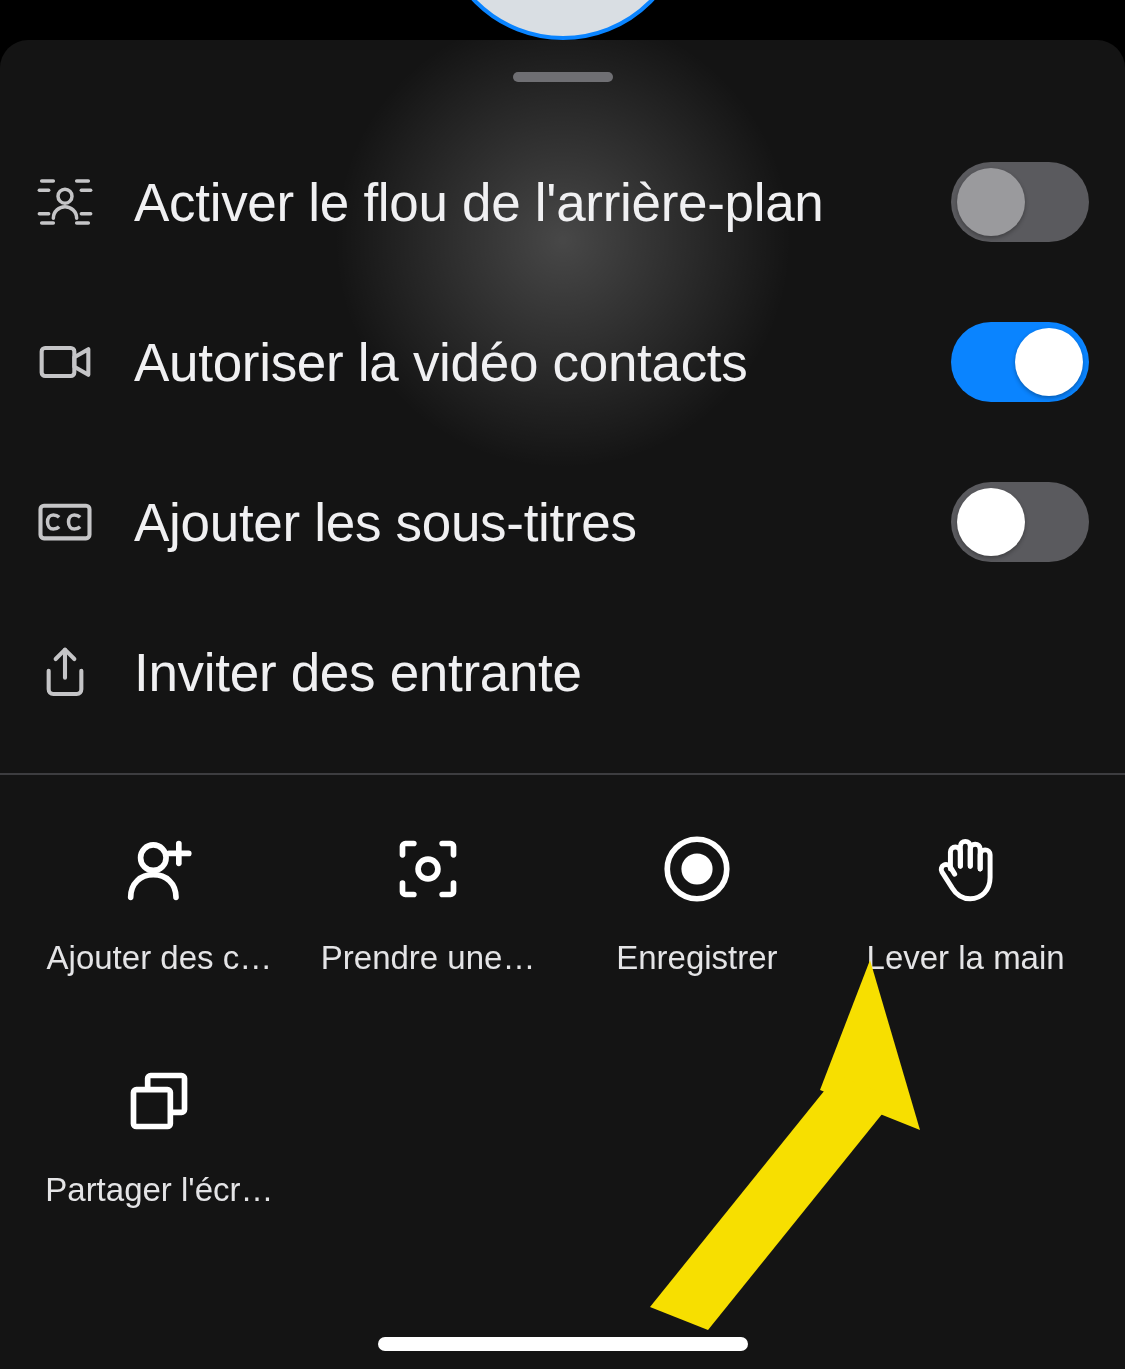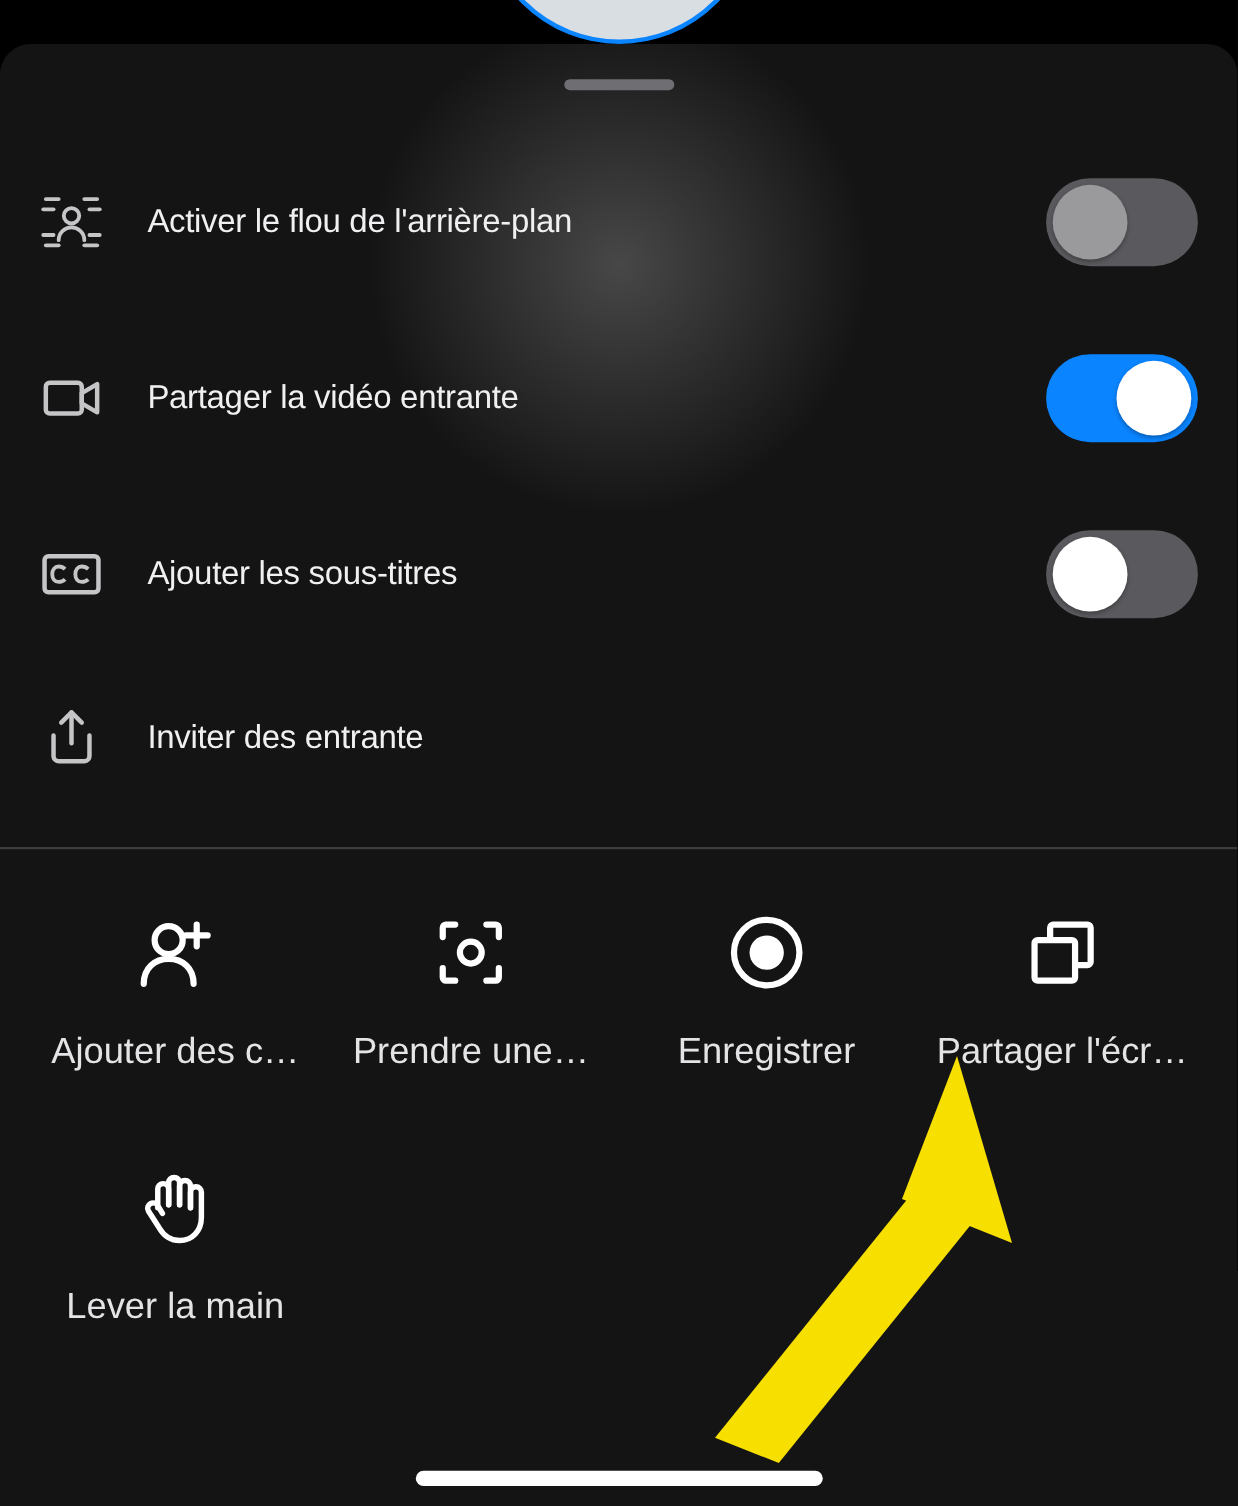--- a/index.html
+++ b/index.html
@@ -73,21 +73,21 @@
   .row .icon {
     width: 58px;
     height: 58px;
     display: flex;
     align-items: center;
     justify-content: center;
     flex-shrink: 0;
     color: #c5c5c7;
   }
   .row .label {
-    font-size: 30px;
+    font-size: 53px;
     font-weight: 500;
     color: #f0f0f2;
     flex: 1;
     letter-spacing: -0.3px;
   }
   .row .toggle {
     flex-shrink: 0;
   }
 
   
@@ -208,21 +208,21 @@
         </div>
     </div>
 
     <div class="row">
       <span class="icon">
         <svg viewBox="0 0 48 48" width="56" height="56" stroke="#c5c5c7" stroke-width="3.5" fill="none" stroke-linejoin="round" stroke-linecap="round">
           <rect x="4" y="12" width="28" height="24" rx="3"></rect>
           <path d="M32 20l12-7v22l-12-7z"></path>
         </svg>
       </span>
-      <span class="label">Partager la vidéo entrante</span>
+      <span class="label">Autoriser la vidéo contacts</span>
       <div class="toggle on">
           <div class="knob"></div>
         </div>
     </div>
 
     <div class="row">
       <span class="icon">
         <svg viewBox="0 0 48 48" width="56" height="56" stroke="#c5c5c7" stroke-width="3.5" fill="none">
           <rect x="3" y="10" width="42" height="28" rx="3"></rect>
           <path d="M19 20c-1.5-1.5-3.5-2-5-2-3 0-5 2.5-5 6s2 6 5 6c1.5 0 3.5-.5 5-2" stroke-width="3"></path>
@@ -282,38 +282,38 @@
         <svg viewBox="0 0 48 48" width="68" height="68" fill="none">
           <circle cx="24" cy="24" r="21" stroke="#fff" stroke-width="4"></circle>
           <circle cx="24" cy="24" r="11" fill="#fff"></circle>
         </svg>
       </span>
       <span class="caption">Enregistrer</span>
     </div>
 
     <div class="grid-item">
       <span class="glyph">
-        <svg viewBox="0 0 48 48" width="68" height="68" stroke="#fff" stroke-width="4" fill="none" stroke-linejoin="round">
-          <rect x="6" y="16" width="26" height="26" rx="2"></rect>
-          <path d="M16 16V8c0-1 1-2 2-2h22c1 0 2 1 2 2v22c0 1-1 2-2 2h-8"></path>
-        </svg>
-      </span>
-      <span class="caption">Partager l'écr…</span>
-    </div>
-
-    <div class="grid-item">
-      <span class="glyph">
         <svg viewBox="0 0 48 48" width="68" height="68" stroke="#fff" stroke-width="3.5" fill="none" stroke-linecap="round" stroke-linejoin="round">
           <path d="M13 24V12c0-2 1.5-3.5 3.5-3.5S20 10 20 12v10"></path>
           <path d="M20 22V8c0-2 1.5-3.5 3.5-3.5S27 6 27 8v14"></path>
           <path d="M27 22V10c0-2 1.5-3.5 3.5-3.5S34 8 34 10v14"></path>
           <path d="M34 24V14c0-2 1.5-3.5 3.5-3.5S41 12 41 14v16c0 9-6 15-14 15-6 0-10-3-13-8l-7-11c-1-1.6-.4-3.8 1.3-4.7 1.7-.9 3.8-.3 4.7 1.3l3 5"></path>
         </svg>
       </span>
       <span class="caption">Lever la main</span>
+    </div>
+
+    <div class="grid-item">
+      <span class="glyph">
+        <svg viewBox="0 0 48 48" width="68" height="68" stroke="#fff" stroke-width="4" fill="none" stroke-linejoin="round">
+          <rect x="6" y="16" width="26" height="26" rx="2"></rect>
+          <path d="M16 16V8c0-1 1-2 2-2h22c1 0 2 1 2 2v22c0 1-1 2-2 2h-8"></path>
+        </svg>
+      </span>
+      <span class="caption">Partager l'écr…</span>
     </div>
 
   </div>
 
   <div class="home-indicator"></div>
 </div>
 
 <svg class="annotation-arrow" style="left:620px; top:960px;" width="310" height="370" viewBox="0 0 310 370">
   <g fill="#F7DF00">
     <polygon points="250,0 300,170 200,130"></polygon>

